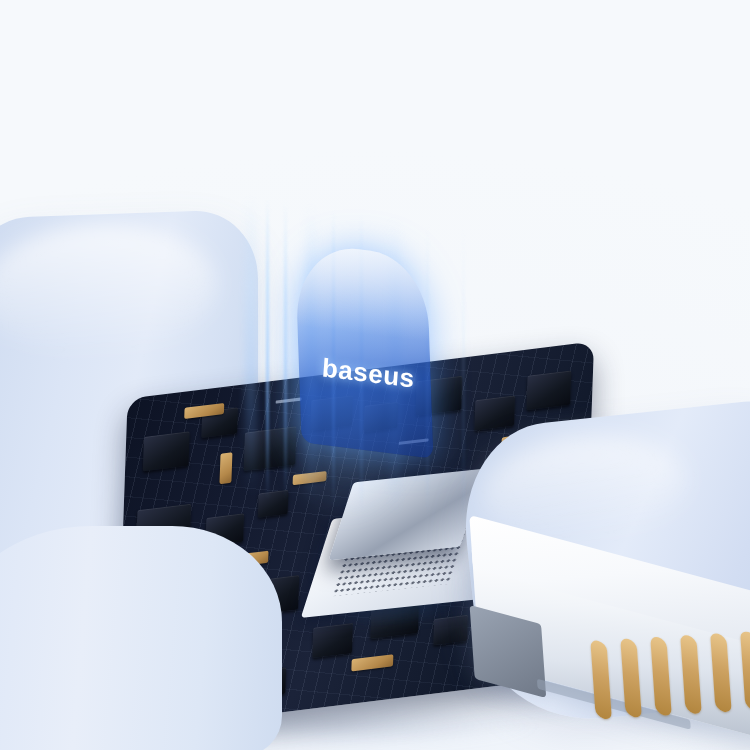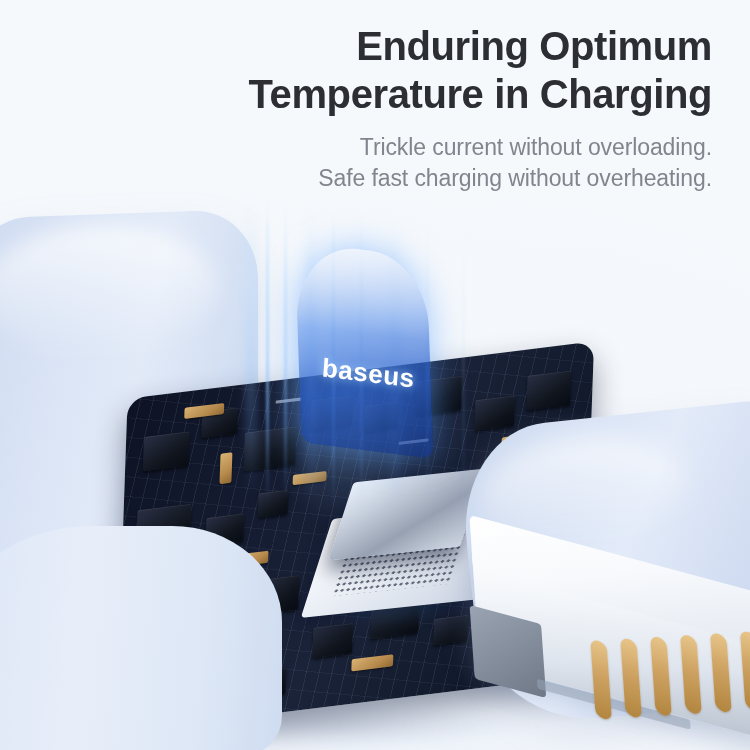--- a/index.html
+++ b/index.html
@@ -220,26 +220,20 @@
     filter:blur(6px);
   }
 </style>
 </head>
 <body>
 
 <div class="stage">
 
   <div class="bg-wash"></div>
 
-  <div class="copy">
-    <h1 class="headline l1">Enduring Optimum</h1>
-    <h1 class="headline l2">Temperature in Charging</h1>
-    <p class="subcopy s1">Trickle current without overloading.</p>
-    <p class="subcopy s2">Safe fast charging without overheating.</p>
-  </div>
 
   <div class="scene">
 
     <div class="ground"></div>
 
     <div class="body-left"></div>
     <div class="recess"></div>
 
     <div class="pcb-wrap">
       <div class="pcb">

